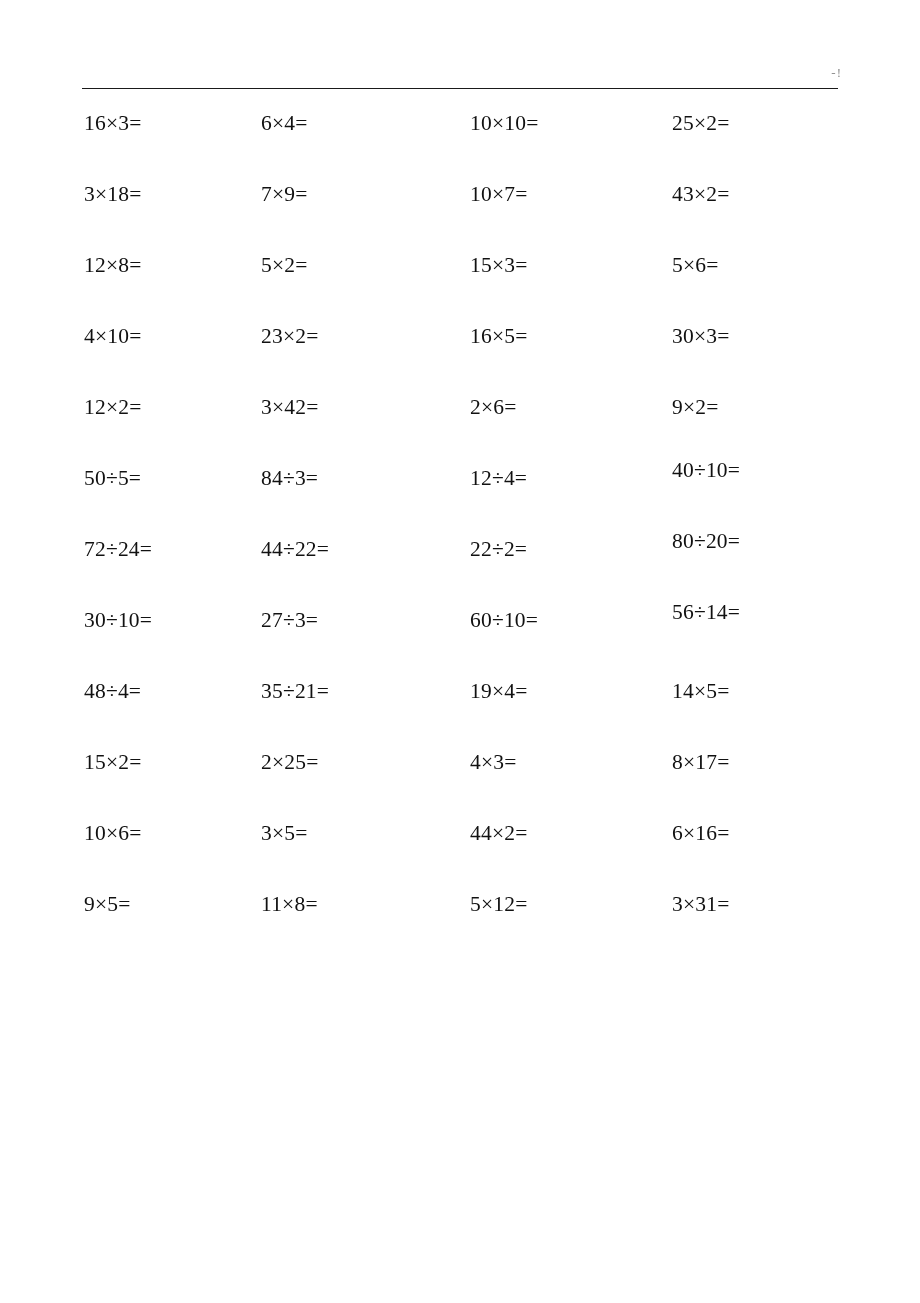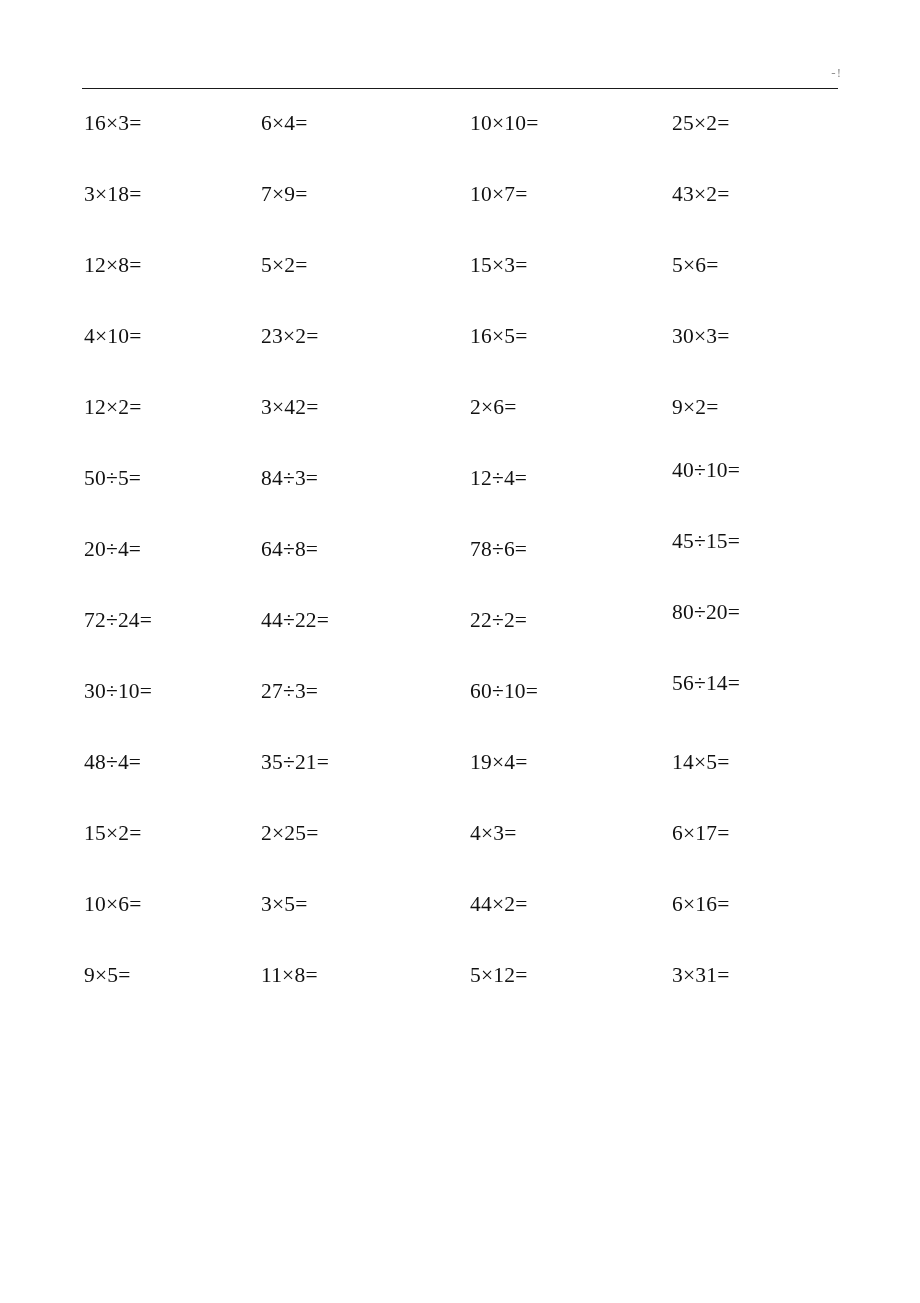--- a/index.html
+++ b/index.html
@@ -129,26 +129,20 @@
         <div class="cell c2">2×6=</div>
         <div class="cell c3">9×2=</div>
       </div>
       <div class="row">
         <div class="cell c0">50÷5=</div>
         <div class="cell c1">84÷3=</div>
         <div class="cell c2">12÷4=</div>
         <div class="cell c3 wrap">40÷10=</div>
       </div>
       <div class="row">
-        <div class="cell c0">20÷4=</div>
-        <div class="cell c1">64÷8=</div>
-        <div class="cell c2">78÷6=</div>
-        <div class="cell c3 wrap">45÷15=</div>
-      </div>
-      <div class="row">
         <div class="cell c0">72÷24=</div>
         <div class="cell c1">44÷22=</div>
         <div class="cell c2">22÷2=</div>
         <div class="cell c3 wrap">80÷20=</div>
       </div>
       <div class="row">
         <div class="cell c0">30÷10=</div>
         <div class="cell c1">27÷3=</div>
         <div class="cell c2">60÷10=</div>
         <div class="cell c3 wrap">56÷14=</div>
@@ -156,21 +150,21 @@
       <div class="row">
         <div class="cell c0">48÷4=</div>
         <div class="cell c1">35÷21=</div>
         <div class="cell c2">19×4=</div>
         <div class="cell c3">14×5=</div>
       </div>
       <div class="row">
         <div class="cell c0">15×2=</div>
         <div class="cell c1">2×25=</div>
         <div class="cell c2">4×3=</div>
-        <div class="cell c3">6×17=</div>
+        <div class="cell c3">8×17=</div>
       </div>
       <div class="row">
         <div class="cell c0">10×6=</div>
         <div class="cell c1">3×5=</div>
         <div class="cell c2">44×2=</div>
         <div class="cell c3">6×16=</div>
       </div>
       <div class="row">
         <div class="cell c0">9×5=</div>
         <div class="cell c1">11×8=</div>

